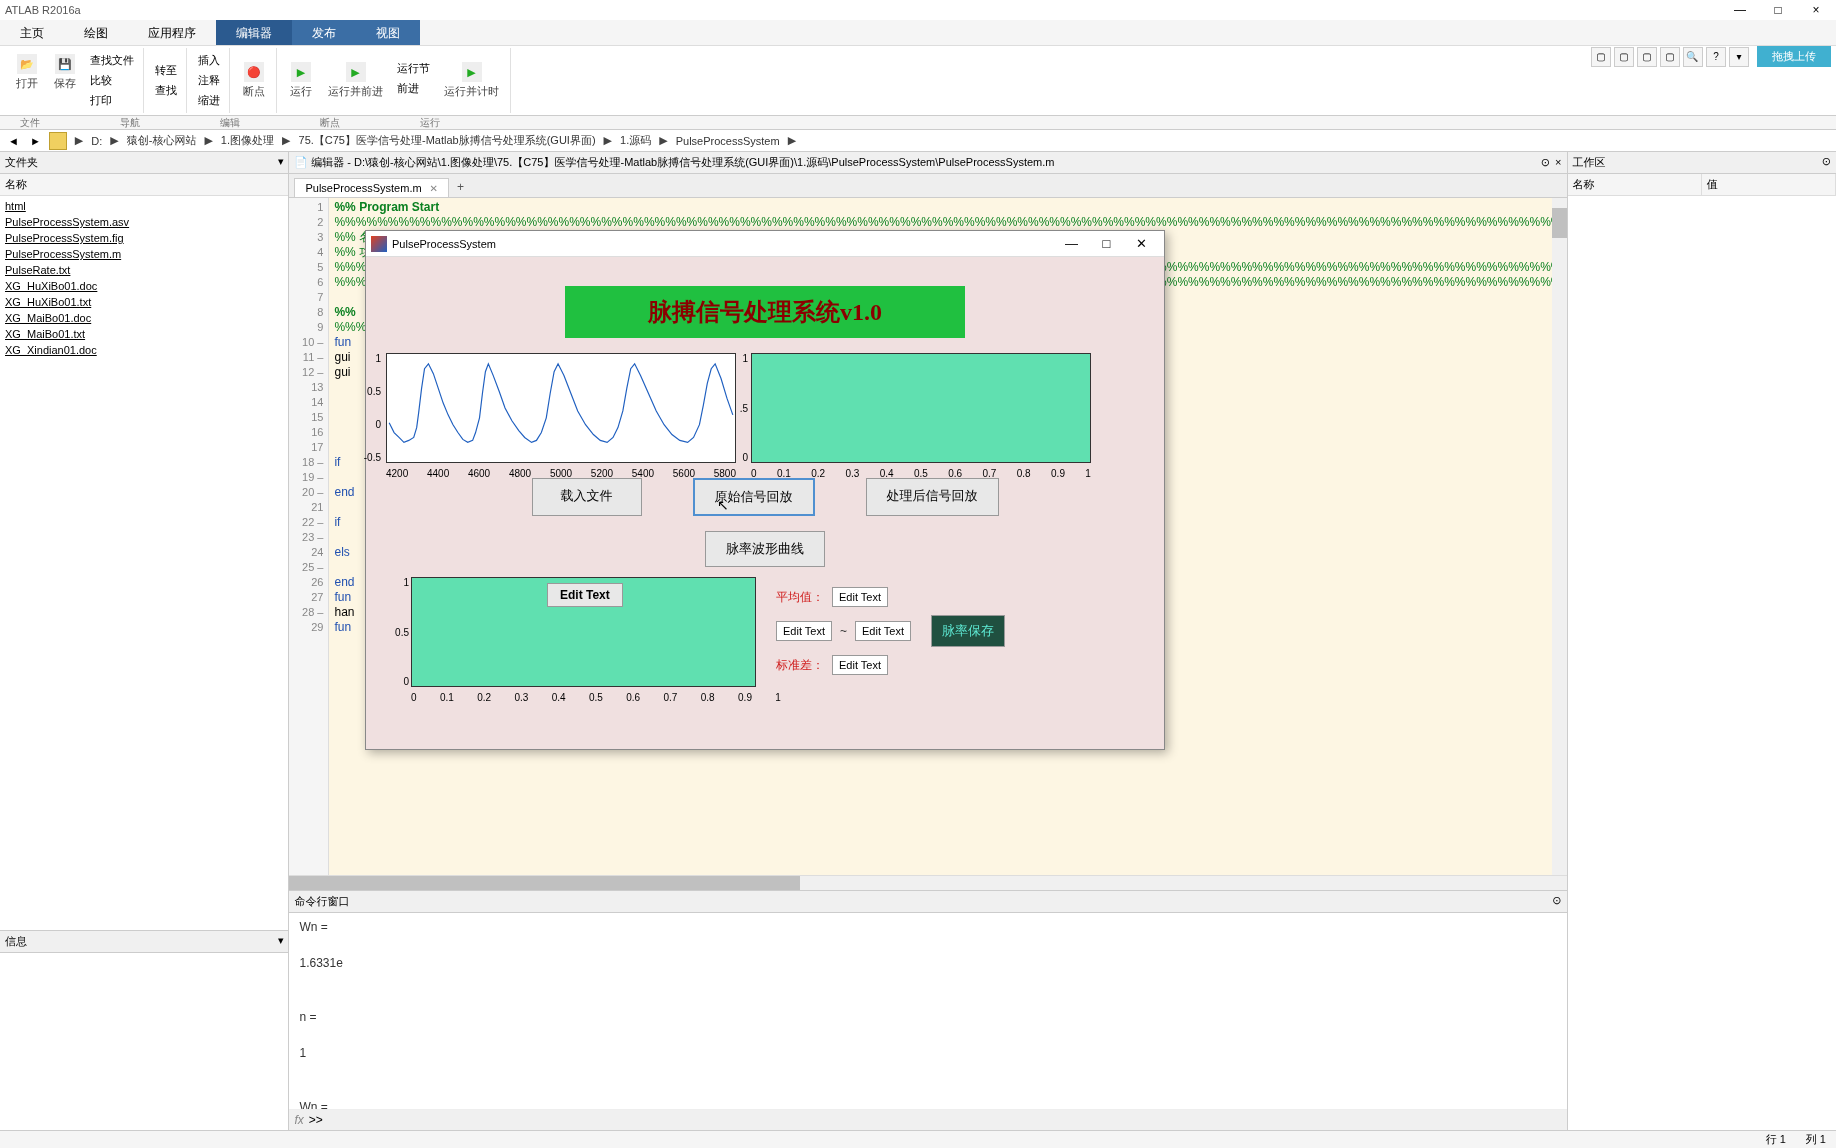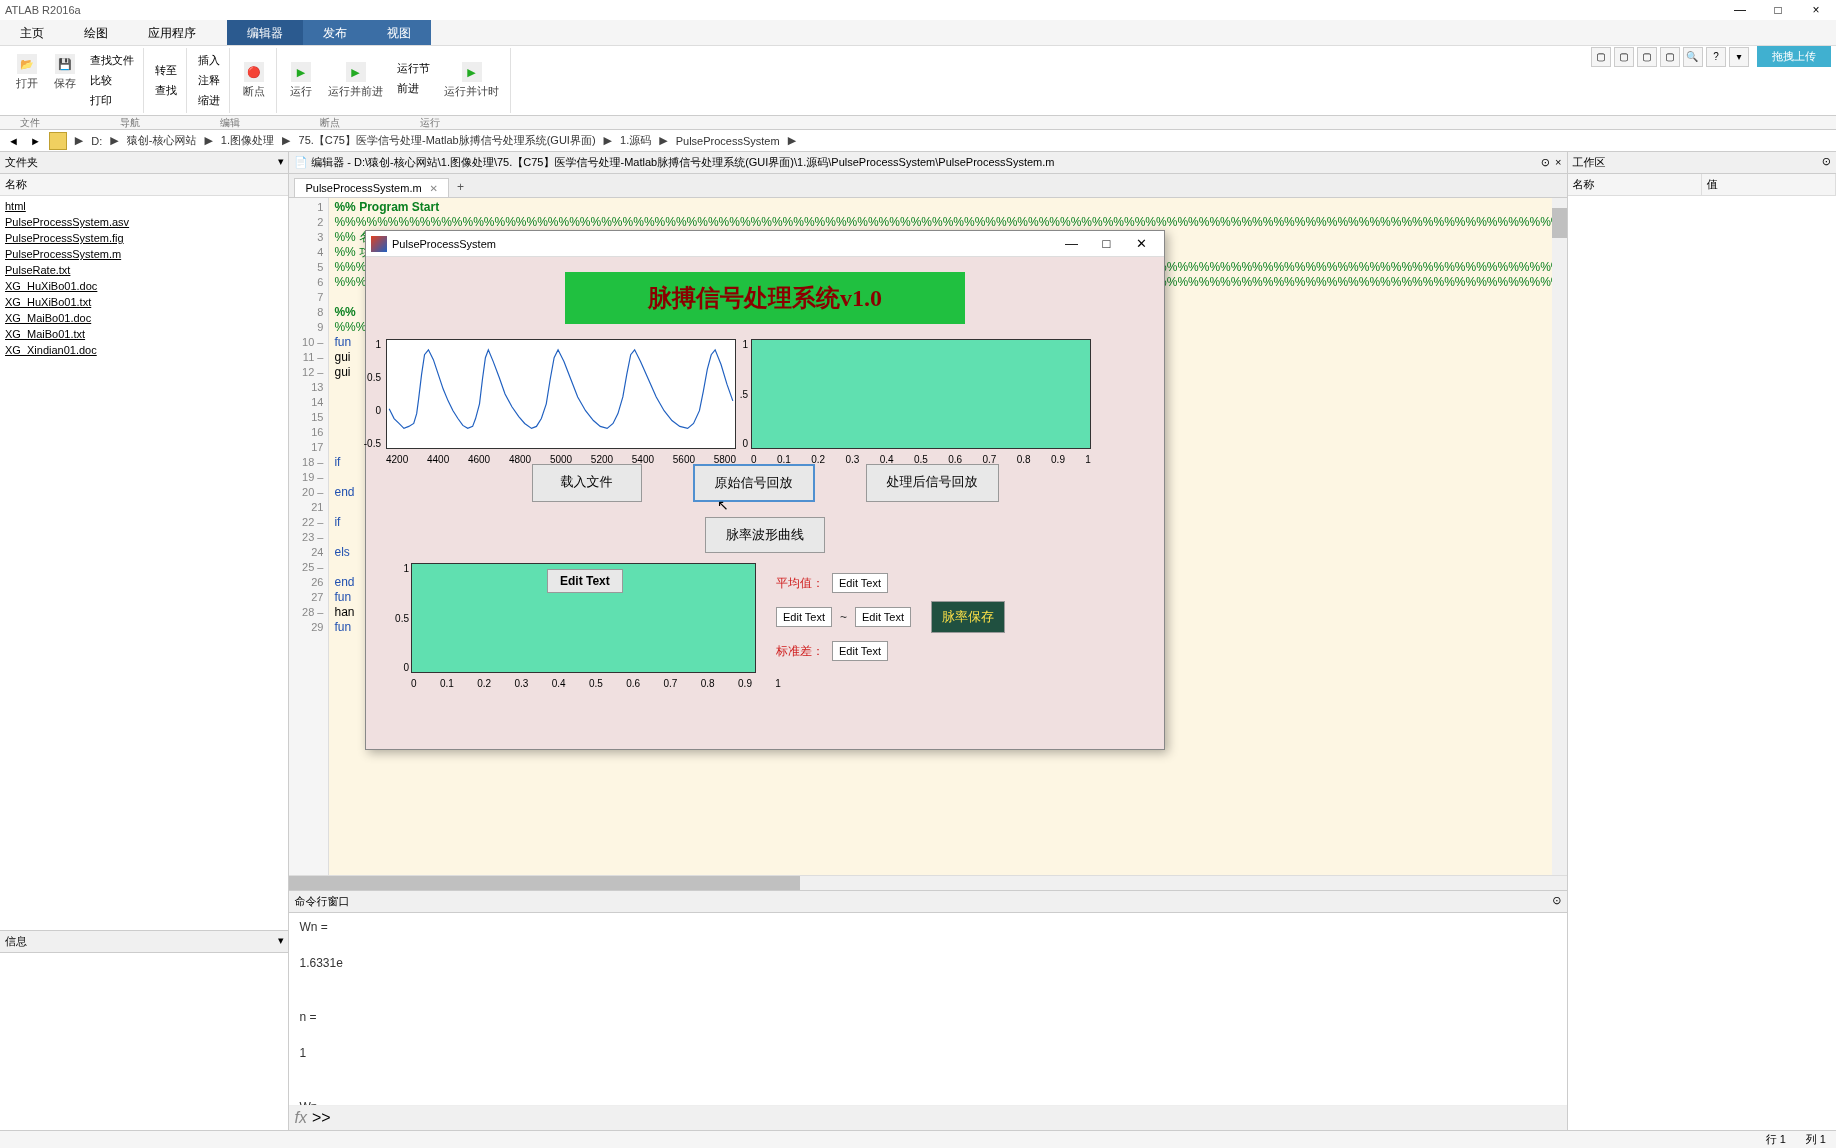--- a/index.html
+++ b/index.html
@@ -4,21 +4,21 @@
 <style>
 * { margin: 0; padding: 0; box-sizing: border-box; font-family: "Microsoft YaHei", Arial, sans-serif; }
 body { background: #f0f0f0; width: 1836px; height: 1148px; overflow: hidden; font-size: 12px; }
 .titlebar { background: #fff; height: 20px; display: flex; align-items: center; padding: 0 5px; justify-content: space-between; }
 .titlebar-left { font-size: 11px; color: #555; }
 .titlebar-right { display: flex; gap: 8px; }
 .titlebar-btn { width: 30px; text-align: center; cursor: pointer; }
 .menubar { background: #f5f5f5; height: 26px; display: flex; border-bottom: 1px solid #ddd; }
 .menu-tab { padding: 5px 20px; font-size: 12px; cursor: pointer; }
 .menu-tab.active { background: #3b6ea5; color: #fff; }
-.menu-tab.editor { background: #2b5a8f; color: #fff; margin-left: 11px; }
+.menu-tab.editor { background: #2b5a8f; color: #fff; }
 .toolbar { background: #fff; height: 70px; border-bottom: 1px solid #ccc; display: flex; align-items: center; padding: 2px 5px; gap: 2px; }
 .toolgroup { display: flex; flex-direction: column; align-items: center; padding: 0 5px; border-right: 1px solid #e0e0e0; height: 100%; justify-content: center; }
 .toolgroup-row { display: flex; gap: 4px; }
 .toolbtn { display: flex; flex-direction: column; align-items: center; padding: 3px 6px; cursor: pointer; font-size: 11px; color: #444; }
 .toolbtn .icon { width: 20px; height: 20px; background: #eee; margin-bottom: 2px; display: flex; align-items: center; justify-content: center; }
 .toolbtn-sm { padding: 2px 4px; font-size: 11px; cursor: pointer; }
 .group-footer { background: #f5f5f5; height: 14px; display: flex; padding: 0 20px; font-size: 10px; color: #777; gap: 80px; border-bottom: 1px solid #ccc; }
 .pathbar { background: #fff; height: 22px; display: flex; align-items: center; padding: 0 5px; font-size: 11px; border-bottom: 1px solid #ccc; gap: 5px; }
 .pathbar .arrow { color: #444; padding: 0 3px; }
 .pathbar .seg { color: #333; cursor: pointer; }
@@ -43,47 +43,47 @@
 .code-lines { padding: 2px 5px; font-family: Consolas, monospace; font-size: 12px; line-height: 15px; }
 .code-lines .green { color: #0a8020; font-weight: bold; }
 .code-lines .comment { color: #0a8020; }
 .code-lines .kw { color: #2050b0; }
 .code-scroll { position: absolute; right: 0; top: 0; width: 15px; height: 100%; background: #f0f0f0; }
 .code-scroll-thumb { background: #c0c0c0; width: 100%; height: 30px; margin-top: 10px; }
 .horiz-scroll { height: 15px; background: #f0f0f0; border-top: 1px solid #ddd; position: relative; }
 .horiz-thumb { background: #c0c0c0; height: 100%; width: 40%; }
 .cmd-panel { height: 240px; border-top: 1px solid #ccc; display: flex; flex-direction: column; }
 .cmd-output { flex: 1; padding: 5px 10px; font-family: Consolas, monospace; font-size: 12px; color: #333; line-height: 18px; background: #fff; overflow: hidden; }
-.cmd-prompt { padding: 3px 5px; font-family: Consolas, monospace; font-size: 16px; display: flex; gap: 5px; align-items: flex-end; border-top: 1px solid #eee; }
+.cmd-prompt { padding: 3px 5px; font-family: Consolas, monospace; font-size: 12px; display: flex; gap: 5px; align-items: flex-end; border-top: 1px solid #eee; }
 .cmd-prompt .fx { font-style: italic; color: #888; }
 .right-panel { width: 270px; border-left: 1px solid #ccc; background: #fff; }
 .ws-table { display: flex; border-bottom: 1px solid #ddd; }
 .ws-col { flex: 1; padding: 3px 5px; font-size: 11px; background: #f5f5f5; border-right: 1px solid #ddd; }
 .statusbar { height: 18px; background: #f5f5f5; border-top: 1px solid #ccc; display: flex; justify-content: flex-end; padding: 0 10px; font-size: 11px; align-items: center; gap: 20px; }
 .gui-window { position: absolute; left: 365px; top: 230px; width: 800px; height: 520px; background: #f0e0e0; border: 1px solid #888; box-shadow: 3px 3px 10px rgba(0,0,0,0.3); }
 .gui-titlebar { background: #fff; height: 26px; display: flex; align-items: center; justify-content: space-between; padding: 0 5px; border-bottom: 1px solid #ddd; }
 .gui-title-left { display: flex; align-items: center; gap: 5px; font-size: 11px; }
 .gui-title-icon { width: 16px; height: 16px; background: linear-gradient(135deg, #e04020, #2060c0); }
 .gui-title-right { display: flex; }
 .gui-win-btn { width: 35px; text-align: center; cursor: pointer; font-size: 13px; padding: 3px 0; }
-.gui-body { padding: 10px 20px; height: calc(100% - 26px); }
+.gui-body { padding: 24px 20px; height: calc(100% - 26px); }
 .gui-banner { background: #20c040; color: #8b0000; font-weight: bold; font-size: 24px; text-align: center; padding: 10px; width: 400px; margin: 5px auto 15px; font-family: SimSun, serif; }
 .plots-row { display: flex; gap: 15px; margin-bottom: 10px; }
 .plot-box { position: relative; }
 .plot-axes { background: #fff; border: 1px solid #333; position: relative; }
 .plot-axes.green { background: #60e0b0; }
 .plot1 { width: 350px; height: 110px; }
 .plot2 { width: 340px; height: 110px; }
 .plot3 { width: 345px; height: 110px; margin-left: 25px; }
 .y-ticks { position: absolute; left: -30px; top: 0; height: 100%; display: flex; flex-direction: column; justify-content: space-between; font-size: 10px; text-align: right; width: 25px; }
 .x-ticks { position: absolute; bottom: -16px; left: 0; width: 100%; display: flex; justify-content: space-between; font-size: 10px; }
 .btn-row { display: flex; gap: 51px; justify-content: center; margin: 15px 0; }
 .gui-btn { background: #e8e8e8; border: 1px solid #999; padding: 8px 20px; font-size: 13px; cursor: pointer; min-width: 110px; text-align: center; }
 .gui-btn.pressed { border: 2px solid #5090d0; }
-.gui-btn.dark { background: #205040; color: #fde047; text-align: right; }
+.gui-btn.dark { background: #205040; color: #5eead4; text-align: right; }
 .mid-btn { display: flex; justify-content: center; margin: 15px 0 10px; }
 .bottom-row { display: flex; gap: 20px; align-items: flex-start; }
 .edit-overlay { position: absolute; left: 135px; top: 5px; background: #e8e8e8; border: 1px solid #999; padding: 4px 12px; font-weight: bold; font-size: 12px; }
 .stats-col { padding-top: 10px; display: flex; flex-direction: column; gap: 8px; }
 .stat-row { display: flex; align-items: center; gap: 8px; font-size: 12px; }
 .stat-label { color: #d02020; }
 .edit-box { background: #fff; border: 1px solid #999; padding: 3px 6px; font-size: 11px; min-width: 50px; text-align: center; }
 .range-sep { color: #333; }
 .save-row { display: flex; align-items: center; gap: 20px; }
 .signal-svg { width: 100%; height: 100%; }

